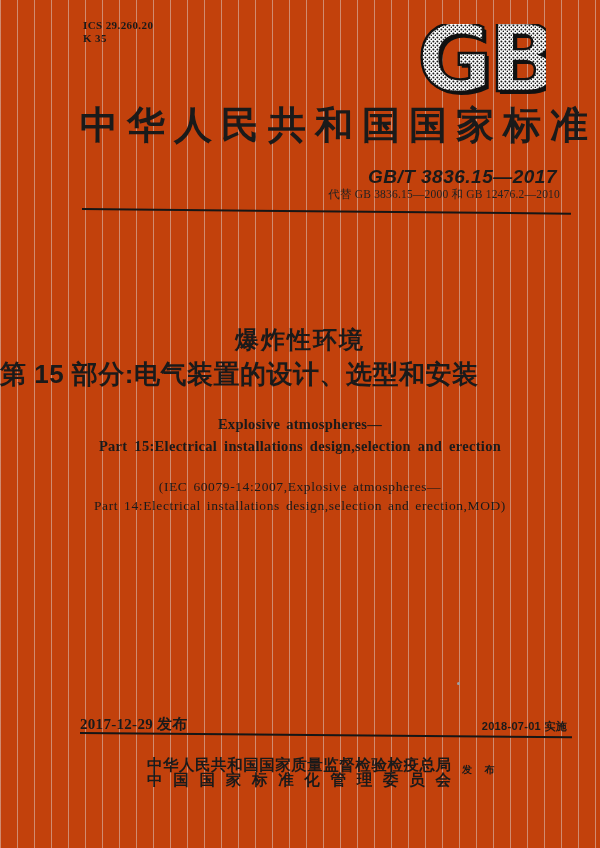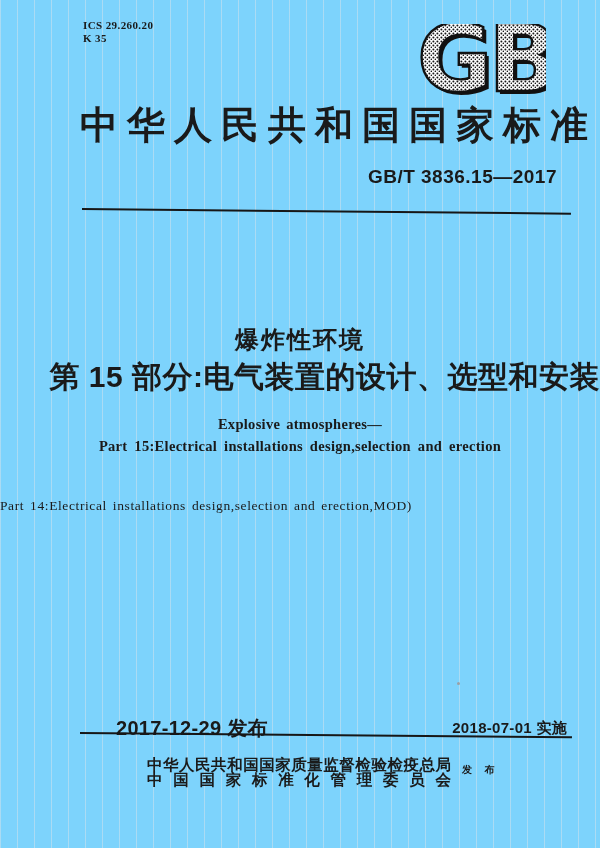--- a/index.html
+++ b/index.html
@@ -6,21 +6,21 @@
   body{
     width:600px;height:848px;
     background:#e9eaec;
     font-family:"Liberation Serif","DejaVu Serif",serif;
     color:#1a1a1a;
     overflow:hidden;
   }
   .page{
     position:relative;
     width:600px;height:848px;
-    background:#7dd3fc;
+    background:#c2410c;
     overflow:hidden;
   }
   
   .page::before{
     content:"";
     position:absolute;inset:0;
     background:repeating-linear-gradient(90deg,
       rgba(226,229,233,0.45) 0 1px, transparent 1px 17px);
     pointer-events:none;
   }
@@ -37,64 +37,65 @@
     font-family:"Liberation Serif","DejaVu Serif",serif;
     font-weight:bold;font-size:38px;line-height:40px;
     text-align:justify;text-align-last:justify;
     white-space:nowrap;
   }
   .std-number{
     right:43px;top:166px;
     font-family:"Liberation Sans","DejaVu Sans",sans-serif;
     font-weight:bold;font-size:19px;letter-spacing:0.5px;
     text-align:right;
+    font-style:italic;
   }
   .replaces{
     right:40px;top:187px;
     font-size:11.5px;letter-spacing:0.2px;
     text-align:right;color:#222;
   }
   .rule{background:#161616;height:2px;}
   .rule-top{left:82px;top:208px;width:489px;transform:rotate(0.55deg);transform-origin:left center;}
   .rule-bottom{left:80px;top:732px;width:492px;transform:rotate(0.5deg);transform-origin:left center;}
   .title-cn-1{
     left:0;right:0;top:324px;text-align:center;
     font-family:Liberation Mono, monospace;
     font-weight:bold;font-size:24px;letter-spacing:2px;
   }
   .title-cn-2{
-    left:0;right:0;top:357px;text-align:right;
+    left:0;right:0;top:357px;text-align:left;
     font-family:"Liberation Sans","DejaVu Sans",sans-serif;
-    font-weight:bold;font-size:30px;letter-spacing:0.5px;
+    font-weight:bold;font-size:26px;letter-spacing:0.5px;
   }
   .title-en-1{
     left:0;right:0;top:416px;text-align:center;
     font-weight:bold;font-size:14.5px;letter-spacing:0.3px;word-spacing:2px;
   }
   .title-en-2{
     left:0;right:0;top:438px;text-align:center;
     font-weight:bold;font-size:14.5px;letter-spacing:0.3px;word-spacing:3px;
   }
   .adoption-1{
     left:0;right:0;top:479px;text-align:center;
     font-size:13.5px;letter-spacing:0.6px;word-spacing:2px;
   }
   .adoption-2{
-    left:0;right:0;top:498px;text-align:left;
+    left:0;right:0;top:498px;text-align:center;
     font-size:13.5px;letter-spacing:0.6px;word-spacing:2px;
   }
   .date-issue{
     left:80px;top:715px;
-    font-family:Liberation Sans, sans-serif;
-    font-weight:bold;font-size:20px;letter-spacing:0.3px;margin-left:36px;
+    font-family:Liberation Serif, serif;
+    font-weight:bold;font-size:15px;letter-spacing:0.3px;
   }
   .date-impl{
     right:33px;top:719px;
     font-family:"Liberation Sans","DejaVu Sans",sans-serif;
-    font-weight:bold;font-size:15px;letter-spacing:0.3px;
+    font-weight:bold;font-size:11px;letter-spacing:0.3px;
   }
   .issuer-1{
     left:147px;top:756px;width:304px;
     font-weight:bold;font-size:15.5px;line-height:17px;
     text-align:justify;text-align-last:justify;white-space:nowrap;
   }
   .issuer-2{
     left:147px;top:773px;width:304px;
     font-weight:bold;font-size:15.5px;line-height:17px;
     text-align:justify;text-align-last:justify;white-space:nowrap;font-family:Liberation Mono, monospace;
@@ -129,29 +130,31 @@
       </defs>
       <text x="4" y="70" font-family="DejaVu Sans, sans-serif" font-size="92" font-weight="bold" letter-spacing="-4" fill="#111">GB</text>
       <text x="1" y="67" font-family="DejaVu Sans, sans-serif" font-size="92" font-weight="bold" letter-spacing="-4" fill="url(#halftone)" stroke="#111" stroke-width="2.4">GB</text>
     </svg>
   </div>
 
   <div class="abs heading-cn">中华人民共和国国家标准</div>
 
   <div class="abs std-number">GB/T 3836.15—2017</div>
 
+  <div class="abs replaces">代替 GB 3836.15—2000 和 GB 12476.2—2010</div>
 
   <div class="abs rule rule-top"></div>
 
   <div class="abs title-cn-1">爆炸性环境</div>
   <div class="abs title-cn-2">第 15 部分:电气装置的设计、选型和安装</div>
 
   <div class="abs title-en-1">Explosive atmospheres—</div>
   <div class="abs title-en-2">Part 15:Electrical installations design,selection and erection</div>
 
+  <div class="abs adoption-1">(IEC 60079-14:2007,Explosive atmospheres—</div>
   <div class="abs adoption-2">Part 14:Electrical installations design,selection and erection,MOD)</div>
 
   <div class="abs speck"></div>
 
   <div class="abs date-issue">2017-12-29 发布</div>
   <div class="abs date-impl">2018-07-01 实施</div>
 
   <div class="abs rule rule-bottom"></div>
 
   <div class="abs issuer-1">中华人民共和国国家质量监督检验检疫总局</div>

